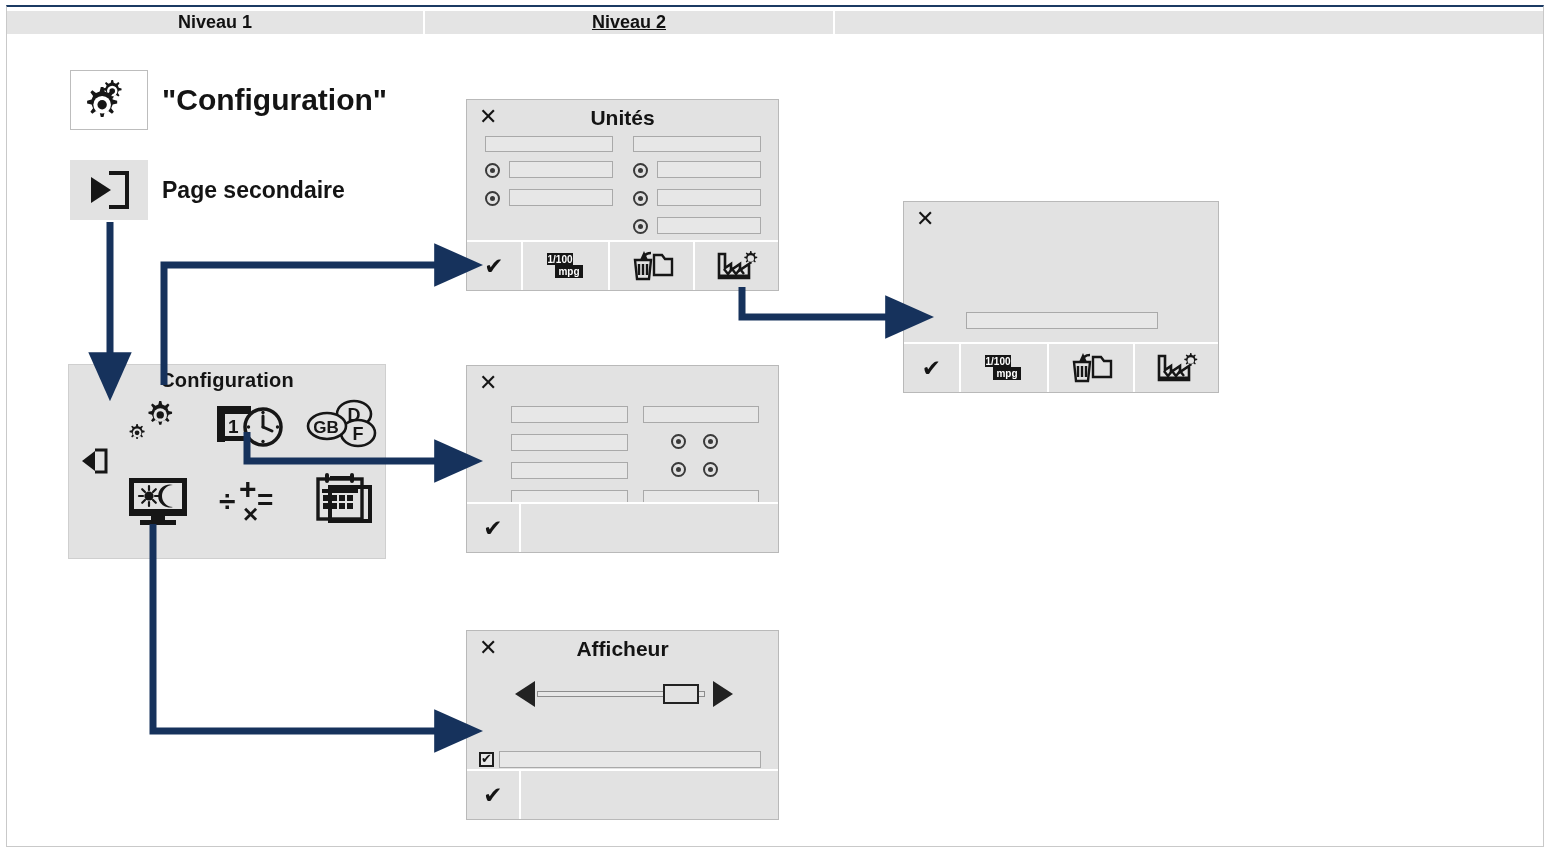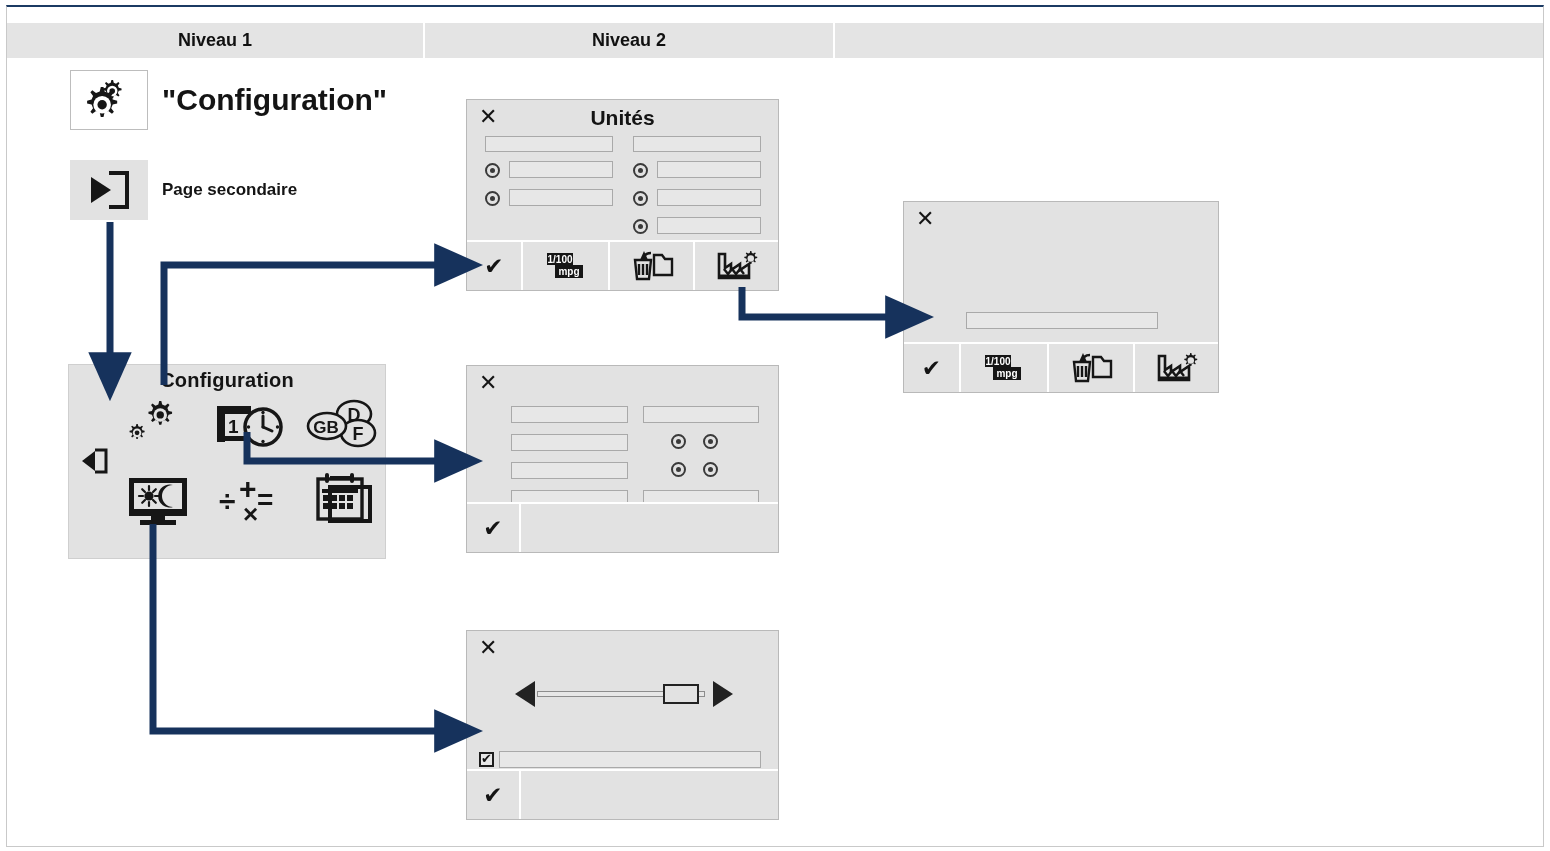--- a/index.html
+++ b/index.html
@@ -5,37 +5,37 @@
   html,body{margin:0;padding:0;background:#ffffff;}
   body{width:1550px;height:851px;position:relative;
        font-family:"Liberation Sans","DejaVu Sans",sans-serif;
        color:#141414;overflow:hidden;}
 
   
   #page-frame{position:absolute;left:6px;top:5px;width:1538px;height:842px;
               border:1px solid #c9c9c9;border-top:2px solid #1b3a63;box-sizing:border-box;}
 
   
-  #header{position:absolute;left:7px;top:11px;width:1536px;height:35px;display:flex;margin-top:12px;}
+  #header{position:absolute;left:7px;top:11px;width:1536px;height:23px;display:flex;}
   #header .hcell{background:#e4e4e4;height:100%;box-sizing:border-box;
        display:flex;align-items:center;justify-content:center;
        font-size:18px;font-weight:bold;color:#111;}
   #header .hcell.c1{width:418px;border-right:2px solid #ffffff;}
-  #header .hcell.c2{width:410px;border-right:2px solid #ffffff;}
+  #header .hcell.c2{width:410px;border-right:2px solid #ffffff;text-decoration:underline;}
   #header .hcell.c3{flex:1;}
 
   
   .legend-row{position:absolute;display:flex;align-items:center;}
   .legend-box{width:78px;height:60px;box-sizing:border-box;
               display:flex;align-items:center;justify-content:center;}
   .legend-box.outline{background:#fff;border:1px solid #bdbdbd;}
   .legend-box.filled{background:#e2e2e2;}
   .legend-label{margin-left:14px;white-space:nowrap;}
   .legend-label.big{font-size:30px;font-weight:bold;}
-  .legend-label.small{font-size:17px;font-weight:bold;text-align:center;}
+  .legend-label.small{font-size:23px;font-weight:bold;text-align:center;}
 
   
   #config-panel{position:absolute;left:68px;top:364px;width:318px;height:195px;
        background:#e2e2e2;border:1px solid #cfcfcf;box-sizing:border-box;}
   #config-panel .panel-title{position:absolute;left:0;right:0;top:4px;text-align:center;
        font-size:20px;font-weight:bold;letter-spacing:.2px;}
   #config-panel .grid-icon{position:absolute;display:flex;align-items:center;justify-content:center;}
   #config-panel .back-icon{position:absolute;left:10px;top:82px;}
 
   
@@ -350,20 +350,21 @@
   <div class="footer">
     <div class="fbtn cell" style="width:54px;">
       <span class="check-glyph">✔</span>
     </div>
     <div class="fbtn cell" style="flex:1;border-right:none;"></div>
   </div>
 </div>
 
 <div class="dlg" style="left:466px;top:630px;width:313px;height:190px;">
   <div class="dlg-close">✕</div>
+  <div class="dlg-title">Afficheur</div>
   <div class="dlg-body">
     <div class="tri left" style="left:48px;top:10px;"></div>
     <div class="slider-track" style="left:70px;top:20px;width:168px;"></div>
     <div class="slider-thumb" style="left:196px;top:13px;"></div>
     <div class="tri right" style="left:246px;top:10px;"></div>
 
     <div class="chk" style="left:12px;top:81px;">
         <span>✔</span>
       </div>
     <div class="field" style="left:32px;top:80px;width:262px;height:17px;"></div>

